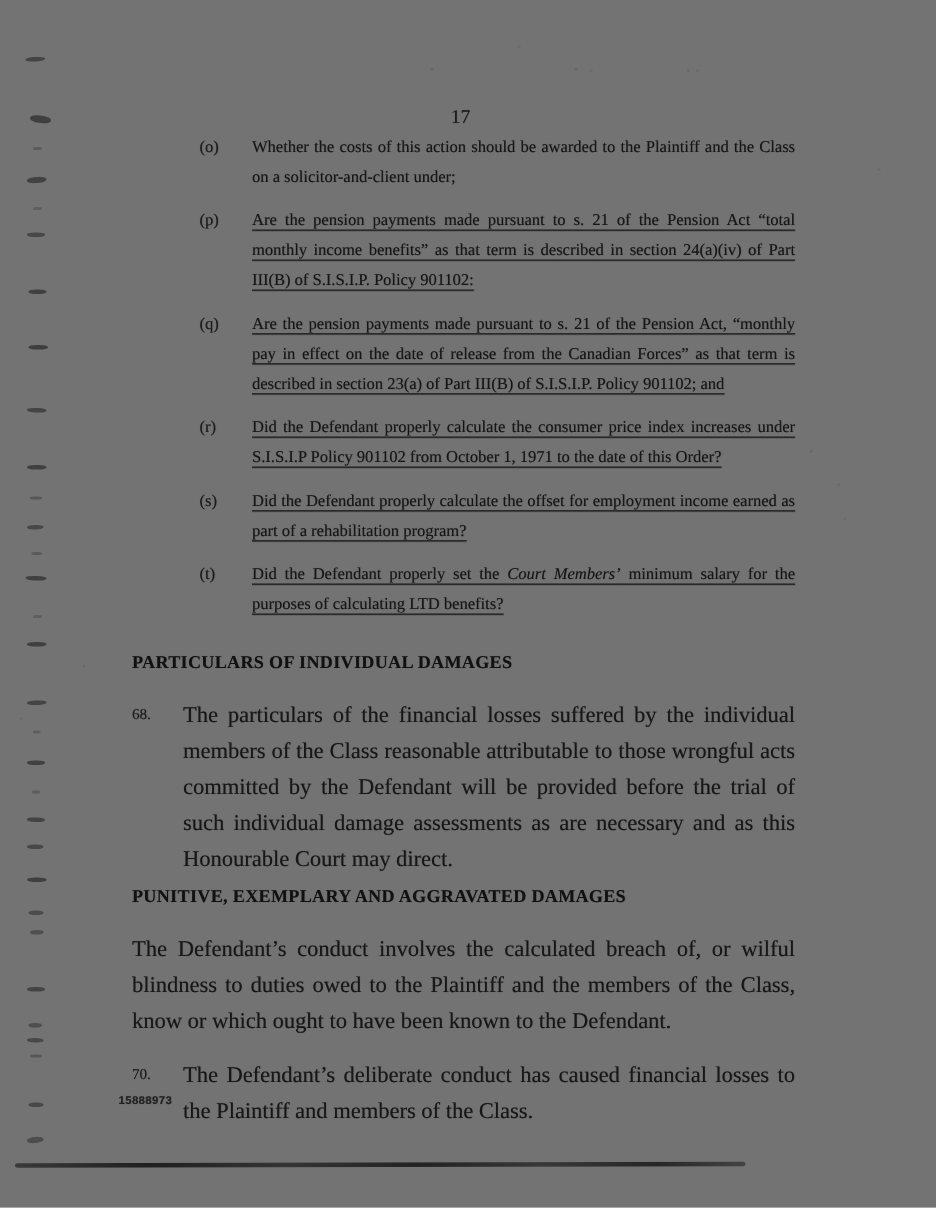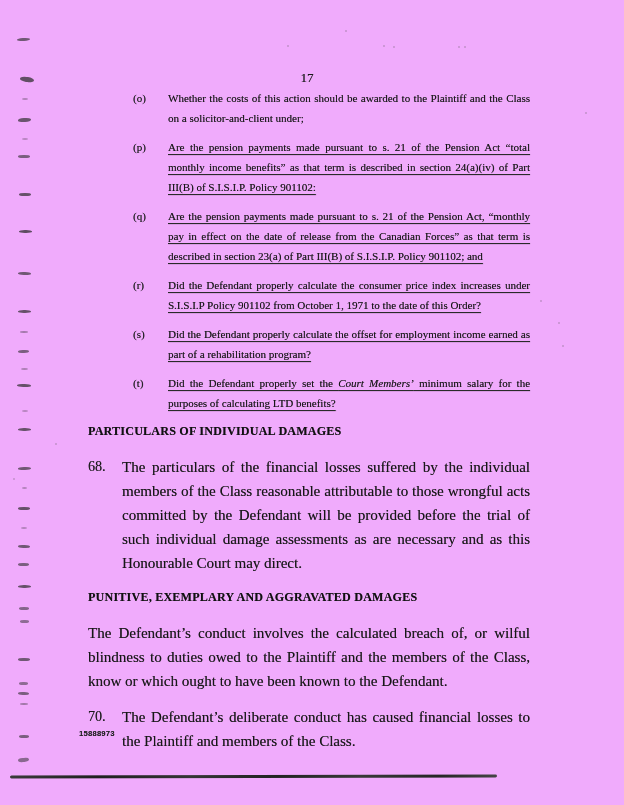--- a/index.html
+++ b/index.html
@@ -5,21 +5,21 @@
   html, body { margin: 0; padding: 0; }
   body {
     width: 624px; height: 805px;
     background: #ffffff;
     font-family: "Liberation Serif", serif;
     position: relative;
     overflow: hidden;
   }
   .page {
     position: absolute; inset: 0;
-    background: #f0abfc;
+    background: #737373;
     color: #1c1c1c;
   }
   .page * { text-shadow: 0.2px 0.2px 0.45px rgba(25,25,25,0.55); }
 
   .page-number {
     position: absolute; top: 70px; left: 272px; width: 70px;
     text-align: center; font-size: 13px; color: #1a1a1a;
   }
 
   
@@ -36,29 +36,29 @@
   .qtext.u {
     text-decoration: underline;
     text-decoration-thickness: 1.1px;
     text-underline-offset: 2.5px;
     text-decoration-color: #2a2a2a;
   }
   .qtext .it { font-style: italic; }
 
   
   .section { position: absolute; left: 88px; width: 442px; }
-  #section-1 { top: 424px; }
+  #section-1 { top: 434px; }
   #section-2 { top: 590px; }
   .sec-heading {
     margin: 0; font-size: 12px; font-weight: bold;
     letter-spacing: 0.25px; line-height: 15px; color: #111;
   }
   .para { display: flex; margin-top: 16px; }
   .para + .para { margin-top: 12px; }
-  .pnum { flex: none; width: 34px; font-size: 14px; line-height: 24px; color: #1b1b1b; }
+  .pnum { flex: none; width: 34px; font-size: 10px; line-height: 24px; color: #1b1b1b; }
   .ptext {
     flex: 1; font-size: 15px; line-height: 24px;
     text-align: justify; color: #171717;
   }
 
   .footer-code {
     position: absolute; top: 729px; left: 79px;
     font-family: "Liberation Sans", sans-serif;
     font-size: 7.5px; font-weight: bold; letter-spacing: 0.3px; color: #222;
   }

